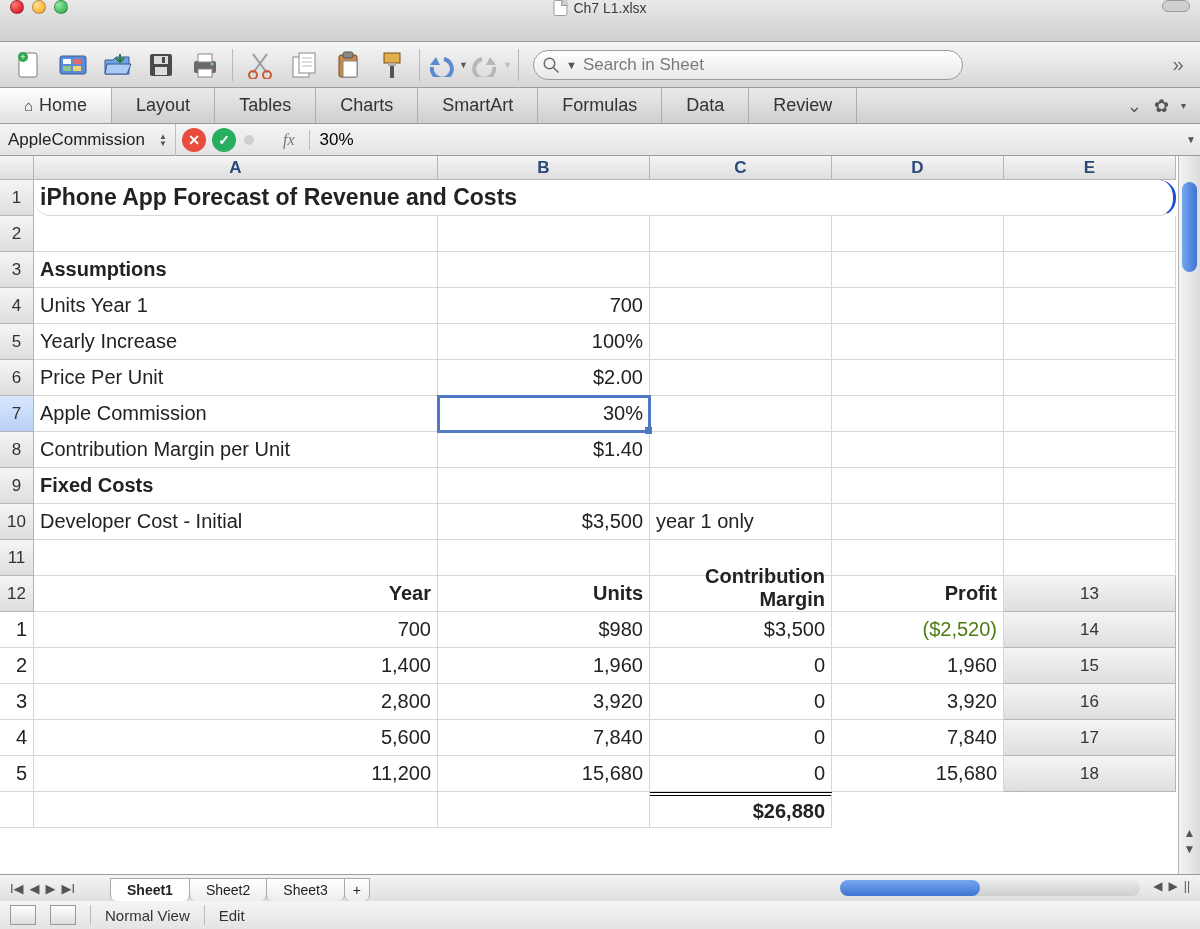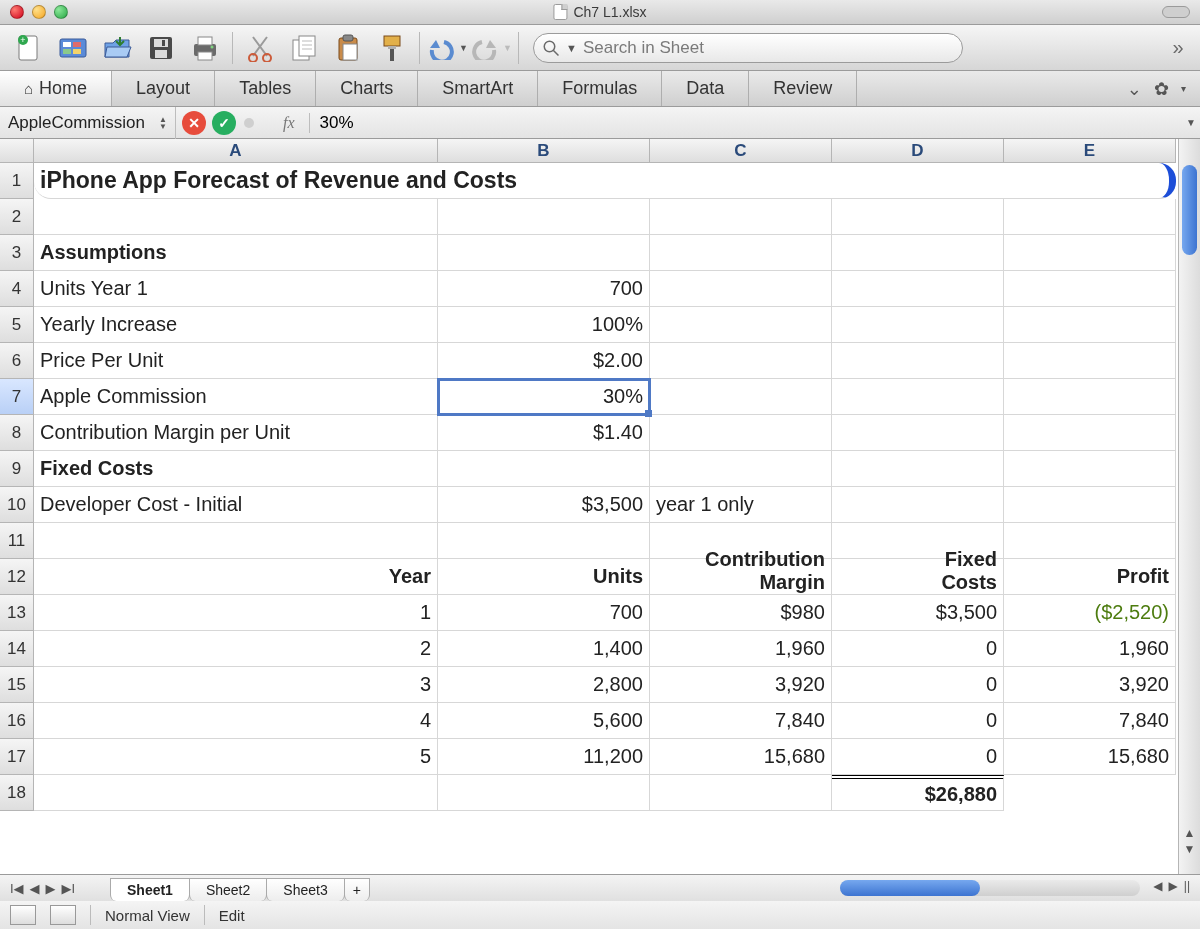--- a/index.html
+++ b/index.html
@@ -1,19 +1,19 @@
 <!DOCTYPE html>
 <html><head>
 <meta charset="utf-8">
 <style>
   html,body{margin:0;padding:0;font-family:"Lucida Grande","Helvetica Neue",Arial,sans-serif;font-size:13px;background:#ececec;color:#222;}
   *{box-sizing:border-box;}
   .window{width:1200px;height:929px;display:flex;flex-direction:column;background:#ececec;}
   
-  .titlebar{height:25px;background:linear-gradient(#e9e9e9,#cfcfcf);display:flex;align-items:center;position:relative;border-bottom:1px solid #9b9b9b;}
+  .titlebar{height:42px;background:linear-gradient(#e9e9e9,#cfcfcf);display:flex;position:relative;border-bottom:1px solid #9b9b9b;}
   .traffic{display:flex;gap:8px;margin-left:10px;}
   .tl{width:14px;height:14px;border-radius:50%;border:1px solid rgba(0,0,0,.25);} 
   .tl.red{background:radial-gradient(circle at 30% 30%,#ff7b72,#d0021b);} 
   .tl.yellow{background:radial-gradient(circle at 30% 30%,#ffe08a,#f5a623);} 
   .tl.green{background:radial-gradient(circle at 30% 30%,#8ce99a,#28a745);} 
   .titlewrap{position:absolute;left:50%;transform:translateX(-50%);display:flex;align-items:center;gap:6px;font-size:14px;color:#3a3a3a;}
   .filetag{width:14px;height:16px;background:#fff;border:1px solid #9b9b9b;border-radius:2px;position:relative;}
   .filetag:before{content:"";position:absolute;top:-1px;right:-1px;width:5px;height:5px;background:#cfcfcf;border-left:1px solid #9b9b9b;border-bottom:1px solid #9b9b9b;}
   .pill{position:absolute;right:10px;width:28px;height:12px;border-radius:6px;background:#cfcfcf;border:1px solid #9b9b9b;}
   
@@ -255,21 +255,21 @@
     <div class="grid">
 
       <div class="corner"></div>
       <div class="colhdr">A</div>
       <div class="colhdr">B</div>
       <div class="colhdr">C</div>
       <div class="colhdr">D</div>
       <div class="colhdr">E</div>
 
       <div class="rowhdr row1">1</div>
-      <div class="cell h1 l row1" style="grid-column:2/7;border-right:7px solid #1d4ed8;border-radius:17px;">iPhone App Forecast of Revenue and Costs</div>
+      <div class="cell h1 l row1" style="grid-column:2/7;border-right:3px solid #1d4ed8;border-radius:17px;">iPhone App Forecast of Revenue and Costs</div>
 
       <div class="rowhdr">2</div>
       <div class="cell"></div>
             <div class="cell"></div>
             <div class="cell"></div>
             <div class="cell"></div>
             <div class="cell"></div>
 
       <div class="rowhdr">3</div>
       <div class="cell b l">Assumptions</div>
@@ -333,24 +333,20 @@
             <div class="cell"></div>
             <div class="cell"></div>
             <div class="cell"></div>
 
       <div class="rowhdr row12">12</div>
       <div class="cell b r row12 hdrline">Year</div>
       <div class="cell b r row12 hdrline">Units</div>
       <div class="cell b r row12 hdrline multiline">
               <span>Contribution</span>
               <span>Margin</span>
-            </div>
-      <div class="cell b r row12 hdrline multiline">
-              <span>Fixed</span>
-              <span>Costs</span>
             </div>
       <div class="cell b r row12 hdrline">Profit</div>
 
       <div class="rowhdr">13</div>
       <div class="cell r">1</div>
       <div class="cell r">700</div>
       <div class="cell r">$980</div>
       <div class="cell r">$3,500</div>
       <div class="cell r neg">($2,520)</div>
 

